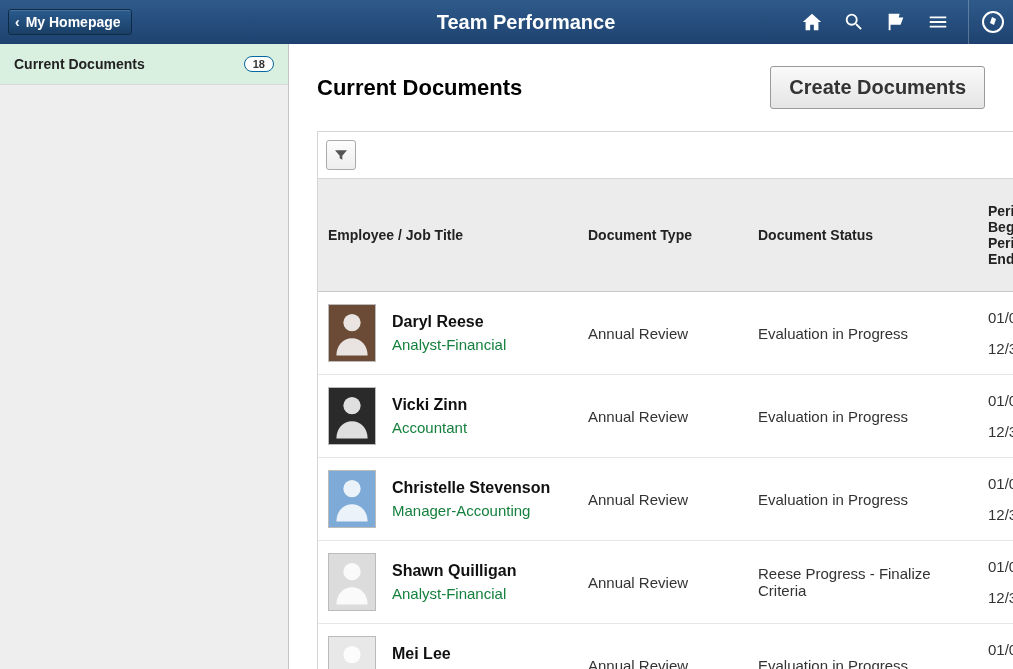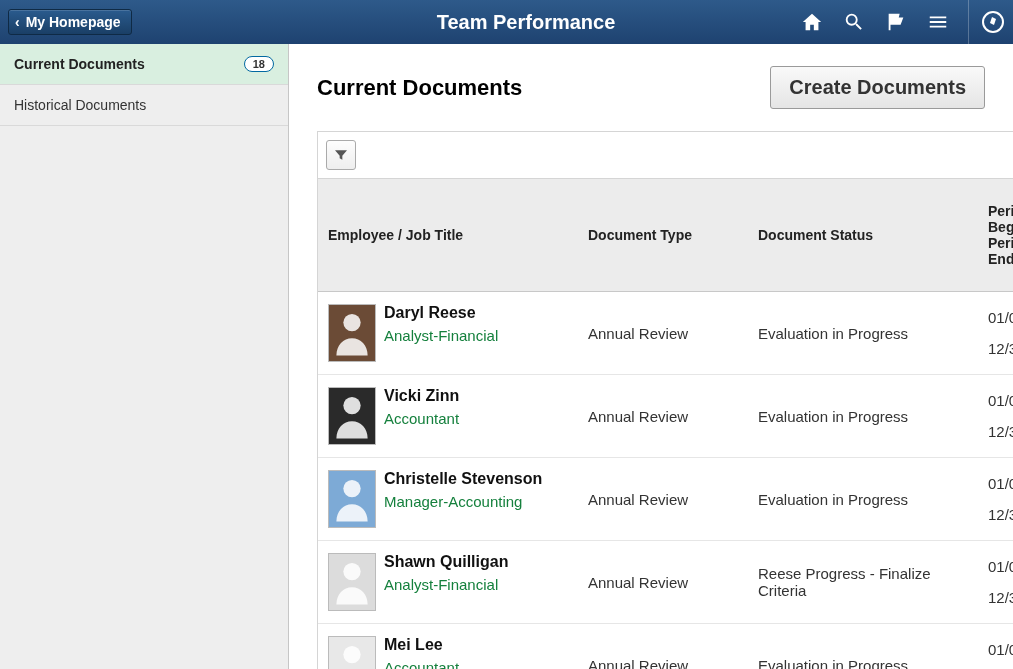--- a/index.html
+++ b/index.html
@@ -136,21 +136,21 @@
     .col-type { width: 170px; }
     .col-status { width: 230px; }
     .col-period { width: 60px; }
     .grid tbody td {
       border-bottom: 1px solid #e6e6e6;
       padding: 12px 10px;
       vertical-align: middle;
       color: #333;
       font-size: 15px;
     }
-    .emp-cell { display:flex; gap:8px; }
+    .emp-cell { display:flex; align-items:center; gap:16px; }
     .avatar {
       width: 48px; height: 58px;
       border: 1px solid #bbb;
       padding: 2px;
       background: #fff;
       display:flex; align-items:center; justify-content:center;
       flex-shrink:0;
     }
     .avatar svg { width:42px; height:52px; }
     .emp-info .name { font-weight: bold; color:#111; font-size:16px; margin-bottom:5px; }
@@ -197,23 +197,20 @@
       </span>
     </span>
   </div>
 </div>
 
 <div class="layout">
   <div class="sidebar">
     <div class="side-item active">
       <span>Current Documents</span>
       <span class="badge">18</span>
-    </div>
-    <div class="side-item">
-      <span>Historical Documents</span>
     </div>
   </div>
 
   <div class="main">
     <div class="page-head">
       <h1>Current Documents</h1>
       <button class="create-btn">Create Documents</button>
     </div>
 
     <div class="grid-wrap">

